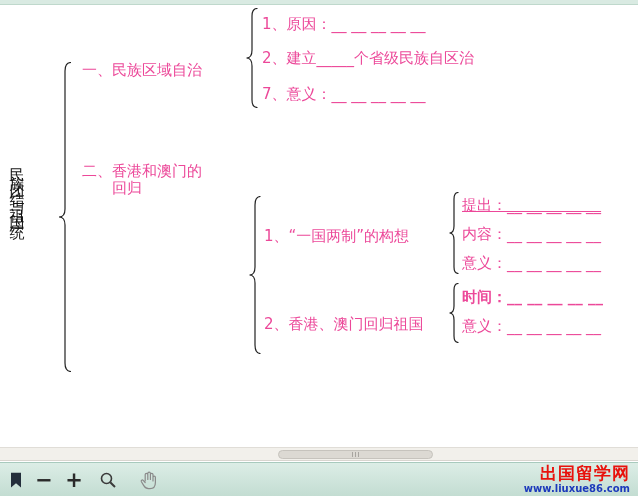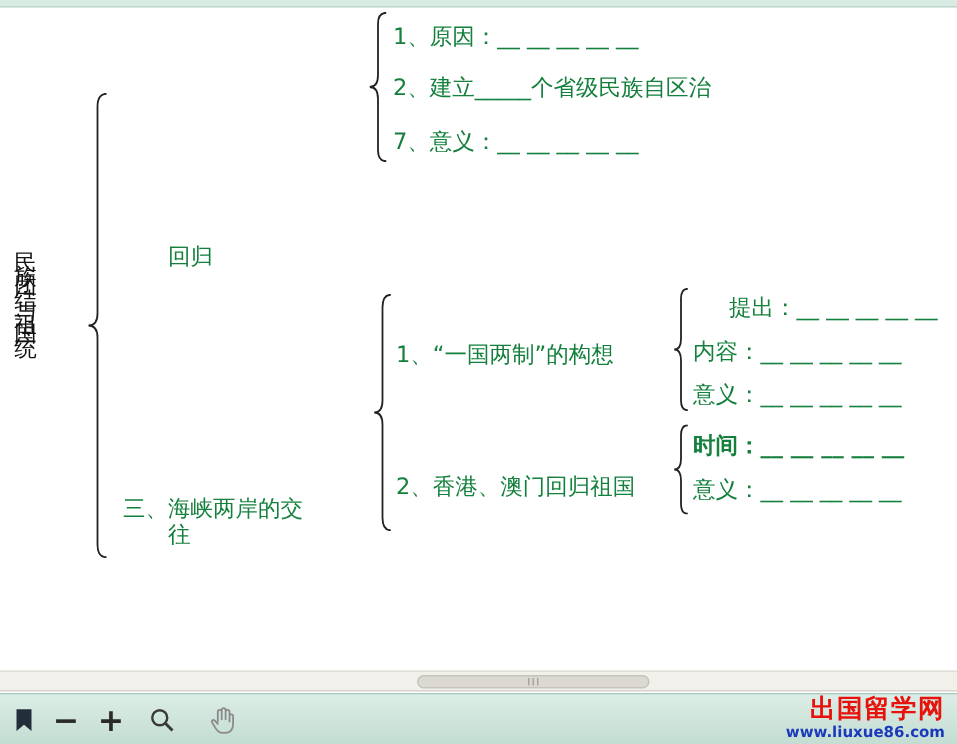--- a/index.html
+++ b/index.html
@@ -5,21 +5,21 @@
   * { margin:0; padding:0; box-sizing:border-box; }
   html,body { width:638px; height:496px; }
   body { font-family:"DejaVu Sans", sans-serif; background:#fff; }
   .page { position:relative; width:638px; height:496px; background:#ffffff; overflow:hidden; }
 
   .top-strip { position:absolute; left:0; top:0; width:638px; height:5px;
                background:#d9eae2; border-bottom:1px solid #bfd8cc; }
 
   .canvas { position:absolute; left:0; top:6px; width:638px; height:441px; background:#fff; }
 
-  .txt { position:absolute; font-size:15px; line-height:17px; color:#15803d; white-space:nowrap; }
+  .txt { position:absolute; font-size:15px; line-height:17px; color:#ec4899; white-space:nowrap; }
 
   .vertical-title { position:absolute; left:7px; top:150px; writing-mode:vertical-rl;
                     font-size:15px; letter-spacing:8px; color:#121212; }
 
   .item .l2 { padding-left:30px; }
 
   .brace { position:absolute; }
   .brace path { fill:none; stroke:#222; stroke-width:1.2; }
 
   .hscroll { position:absolute; left:0; top:447px; width:638px; height:14px;
@@ -48,48 +48,46 @@
 
   <div class="canvas">
 
     <div class="vertical-title">民族团结与祖国统一</div>
 
     <svg class="brace" style="left:58px; top:56px;" width="14" height="310" viewBox="0 0 14 310">
       <path d="M13 0.5 Q7 0.5 7 9 L7 147 Q7 155 1 155 Q7 155 7 163 L7 301 Q7 309.5 13 309.5"></path>
     </svg>
 
     <div class="txt item" style="left:82px; top:56px;">
+      <div>一、民族区域自治</div>
     </div>
 
     <div class="txt item" style="left:82px; top:157px;">
+      <div>二、香港和澳门的</div>
       <div class="l2">回归</div>
     </div>
 
-    <div class="txt item" style="left:82px; top:325px;">
-      <div>三、海峡两岸的交</div>
-      <div class="l2">往</div>
-    </div>
 
     <svg class="brace" style="left:246px; top:2px;" width="12" height="100" viewBox="0 0 12 100">
       <path d="M11.5 0.5 Q6 0.5 6 8 L6 42 Q6 50 0.5 50 Q6 50 6 58 L6 92 Q6 99.5 11.5 99.5"></path>
     </svg>
     <div class="txt" style="left:262px; top:10px;">1、原因：__ __ __ __ __</div>
     <div class="txt" style="left:262px; top:44px;">2、建立_____个省级民族自区治</div>
     <div class="txt" style="left:262px; top:80px;">7、意义：__ __ __ __ __</div>
 
     <svg class="brace" style="left:249px; top:190px;" width="12" height="158" viewBox="0 0 12 158">
       <path d="M11.5 0.5 Q6 0.5 6 9 L6 71 Q6 79 0.5 79 Q6 79 6 87 L6 149 Q6 157.5 11.5 157.5"></path>
     </svg>
     <div class="txt" style="left:264px; top:222px;">1、“一国两制”的构想</div>
     <div class="txt" style="left:264px; top:310px;">2、香港、澳门回归祖国</div>
 
     <svg class="brace" style="left:449px; top:186px;" width="10" height="82" viewBox="0 0 10 82">
       <path d="M9.5 0.5 Q5 0.5 5 7 L5 34 Q5 41 0.5 41 Q5 41 5 48 L5 75 Q5 81.5 9.5 81.5"></path>
     </svg>
-    <div class="txt" style="left:486px; top:191px;">提出：__ __ __ __ __</div>
+    <div class="txt" style="left:462px; top:191px;text-decoration:underline;">提出：__ __ __ __ __</div>
     <div class="txt" style="left:462px; top:220px;">内容：__ __ __ __ __</div>
     <div class="txt" style="left:462px; top:249px;">意义：__ __ __ __ __</div>
 
     <svg class="brace" style="left:449px; top:277px;" width="10" height="60" viewBox="0 0 10 60">
       <path d="M9.5 0.5 Q5 0.5 5 7 L5 23 Q5 30 0.5 30 Q5 30 5 37 L5 53 Q5 59.5 9.5 59.5"></path>
     </svg>
     <div class="txt" style="left:462px; top:283px;font-weight:bold;">时间：__ __ __ __ __</div>
     <div class="txt" style="left:462px; top:312px;">意义：__ __ __ __ __</div>
 
   </div>

